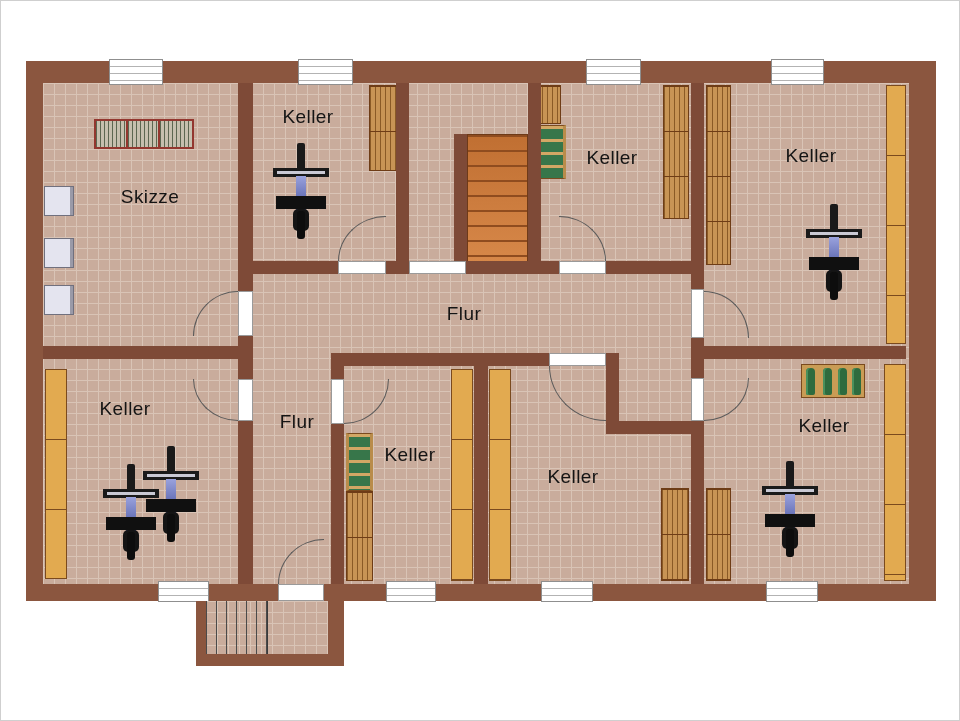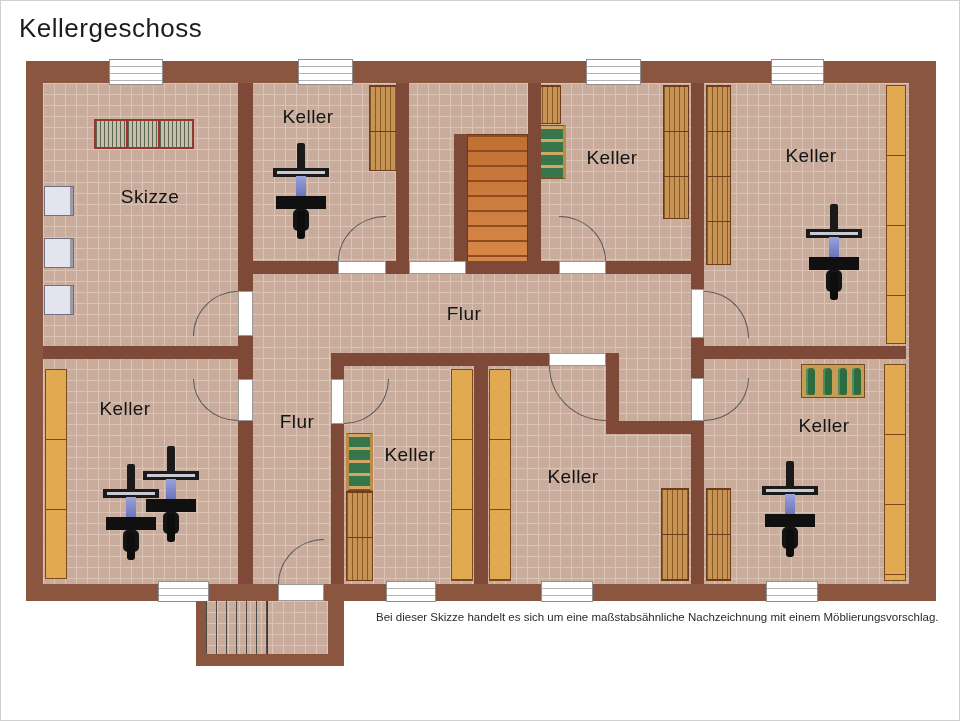--- a/index.html
+++ b/index.html
@@ -45,21 +45,20 @@
   .pit{position:absolute;left:195px;top:600px;width:148px;height:65px;background:#8b563f;}
   .pit-floor{position:absolute;left:10px;top:0;width:122px;height:53px;background-color:#c9ac9c;
          background-image:linear-gradient(#d9c4b6 1px,transparent 1px),linear-gradient(90deg,#d9c4b6 1px,transparent 1px);background-size:11px 11px;}
   .pit-steps{position:absolute;left:10px;top:0;width:62px;height:53px;border-right:1.5px solid #3a3a3a;box-sizing:border-box;
          background-image:repeating-linear-gradient(90deg,#4a4a4a 0 1.2px,transparent 1.2px 10px);}
 </style>
 </head>
 <body>
 
 <div class="canvas">
-  <div class="title">Kellergeschoss</div>
 
   <div class="frame"></div>
   <div class="floor"></div>
 
   <div class="stairs"></div>
   <div class="wall" style="left:453px;top:133px;width:13px;height:135px;"></div>
 
   <div class="dryrack"></div>
   <div class="washer" style="left:43px;top:185px;"></div>
   <div class="washer" style="left:43px;top:237px;"></div>
@@ -200,14 +199,13 @@
   <div class="label" style="left:307px;top:116px;">Keller</div>
   <div class="label" style="left:611px;top:157px;">Keller</div>
   <div class="label" style="left:810px;top:155px;">Keller</div>
   <div class="label" style="left:463px;top:313px;">Flur</div>
   <div class="label" style="left:124px;top:408px;">Keller</div>
   <div class="label" style="left:296px;top:421px;">Flur</div>
   <div class="label" style="left:409px;top:454px;">Keller</div>
   <div class="label" style="left:572px;top:476px;">Keller</div>
   <div class="label" style="left:823px;top:425px;">Keller</div>
 
-  <div class="disclaimer">Bei dieser Skizze handelt es sich um eine maßstabsähnliche Nachzeichnung mit einem Möblierungsvorschlag.</div>
 </div>
 
 </body></html>

